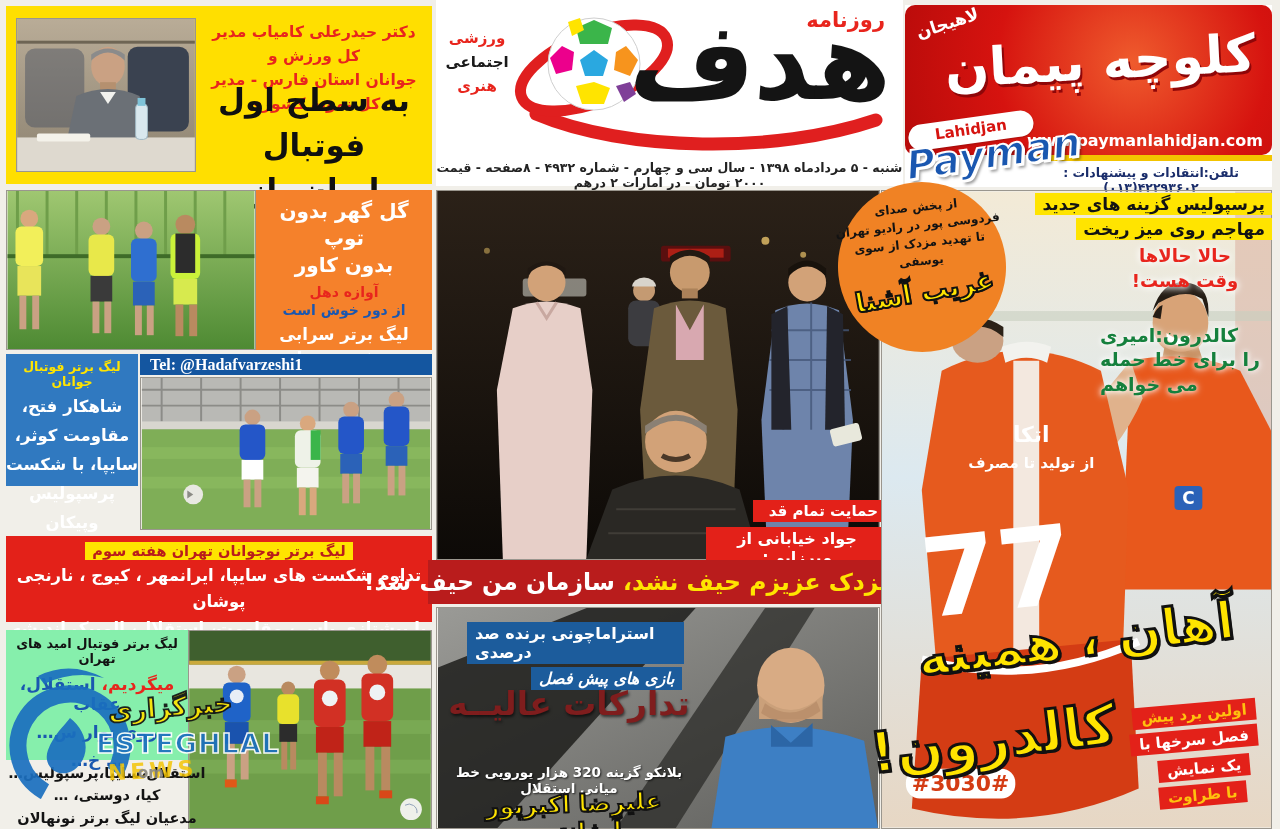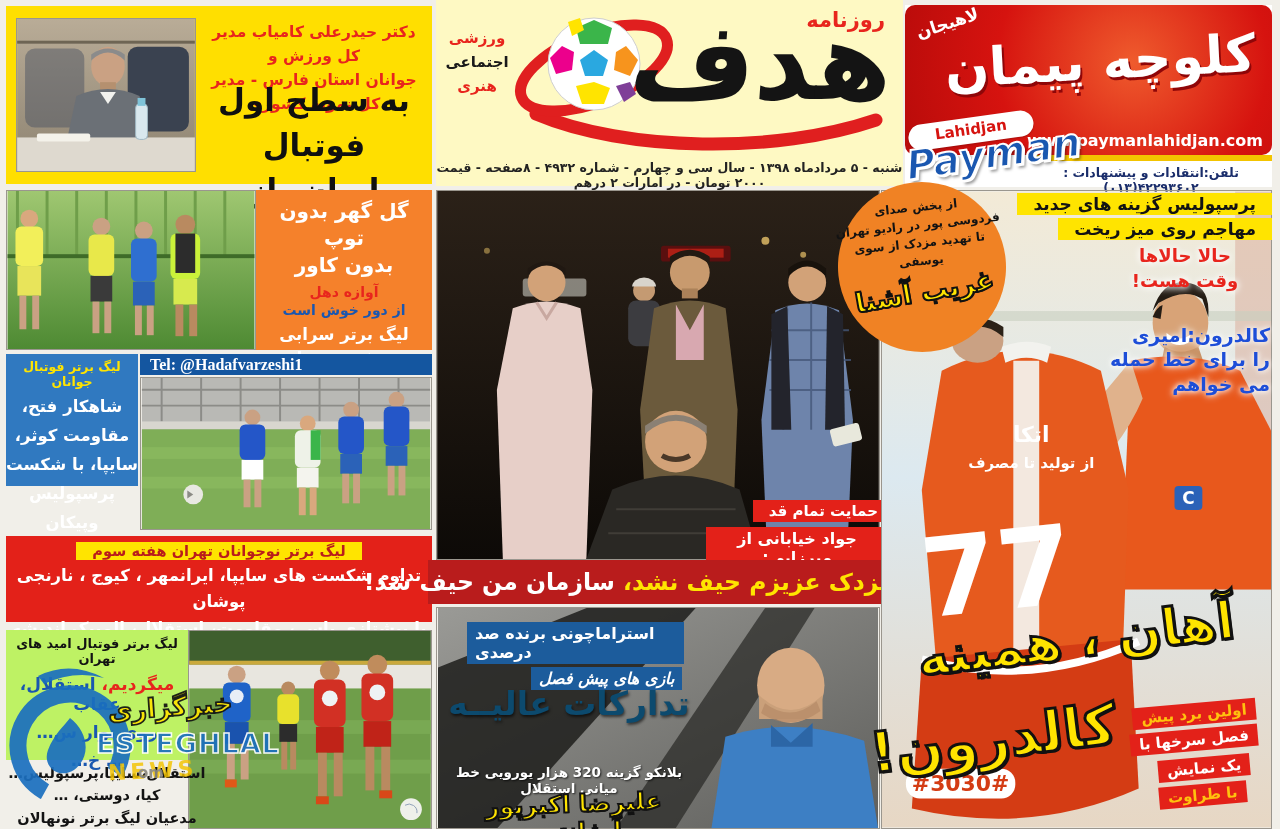--- a/index.html
+++ b/index.html
@@ -4,21 +4,21 @@
 <style>
   html,body{margin:0;padding:0;background:#ffffff;}
   #page{position:relative;width:1280px;height:829px;background:#f1efe9;overflow:hidden;
         font-family:"DejaVu Sans",sans-serif;}
   .abs{position:absolute;}
   .rtl{direction:rtl;}
   .b{font-weight:bold;}
   .c{text-align:center;}
   .photo{border:1px solid #9a968e;box-sizing:border-box;}
   .red-badge{background:#e32119;color:#fff;font-weight:bold;padding:2px 9px;display:inline-block;}
-  .yellow-kicker{background:#ffe400;color:#131313;font-weight:bold;padding:1px 16px;display:inline-block;}
+  .yellow-kicker{background:#ffe400;color:#131313;font-weight:bold;padding:1px 7px;display:inline-block;}
   .stroke-k{-webkit-text-stroke:3px #111;text-shadow:2px 2px 0 #111;}
   .stroke-s{-webkit-text-stroke:2px #111;text-shadow:1px 1px 0 #111;}
   .stroke-w{-webkit-text-stroke:1.5px #fff;}
   .strip{background:#e32119;font-weight:bold;font-size:15px;padding:2px 9px;white-space:nowrap;}
 </style>
 </head>
 <body>
 
 <div id="page">
 
@@ -47,21 +47,21 @@
     <div class="abs rtl b c" style="left:196px;top:14px;width:224px;color:#e8251d;font-size:15.5px;line-height:1.55;">
       <div>دکتر حیدرعلی کامیاب مدیر کل ورزش و</div>
       <div>جوانان استان فارس - مدیر کل نمونه کشوری</div>
     </div>
     <div class="abs rtl b c" style="left:190px;top:72px;width:236px;color:#101010;font-size:31px;line-height:1.45;">
       <div>به سطح اول فوتبال</div>
       <div>ایران باز میگردیم</div>
     </div>
   </div>
 
-  <div class="abs" style="left:436px;top:0;width:467px;height:186px;background:#fef9c3;">
+  <div class="abs" style="left:436px;top:0;width:467px;height:186px;background:#ffffff;">
     <div class="abs b c" style="left:6px;top:26px;width:70px;font-size:15px;line-height:1.6;">
       <div style="color:#e8251d;">ورزشی</div>
       <div style="color:#1a1a1a;">اجتماعی</div>
       <div style="color:#e8251d;">هنری</div>
     </div>
     <svg class="abs" style="left:40px;top:2px;" width="420" height="156" viewBox="0 0 420 156">
       <path d="M400 118 C 300 152 150 150 60 112" stroke="#e01f1f" stroke-width="13" fill="none" stroke-linecap="round"></path>
       <ellipse cx="118" cy="66" rx="78" ry="34" fill="none" stroke="#e01f1f" stroke-width="11" transform="rotate(-22 118 66)"></ellipse>
       <circle cx="118" cy="62" r="46" fill="#ffffff" stroke="#cfcfcf"></circle>
       <polygon points="118,48 132,58 127,74 109,74 104,58" fill="#2aa8e0"></polygon>
@@ -207,21 +207,21 @@
   </svg>
 
   <div class="abs c" style="left:6px;top:536px;width:426px;height:86px;background:#e32119;">
     <div style="margin-top:5px;"><span class="yellow-kicker rtl" style="color:#b91c1c;font-size:14.5px;">لیگ برتر نوجوانان تهران هفته سوم</span></div>
     <div class="rtl b" style="color:#fff;font-size:16.5px;line-height:1.6;margin-top:3px;">
       <div>تداوم شکست های سایپا، ایرانمهر ، کیوج ، نارنجی پوشان</div>
       <div>با پیشتازی پاس ، مقاومت، استقلال، المپیک اندیشه</div>
     </div>
   </div>
 
-  <div class="abs" style="left:6px;top:630px;width:182px;height:130px;background:#bef264;">
+  <div class="abs" style="left:6px;top:630px;width:182px;height:130px;background:#86efac;">
     <div class="rtl b c" style="color:#131313;font-size:13px;padding-top:6px;">لیگ برتر فوتبال امید های تهران</div>
     <div class="rtl b c" style="font-size:17px;margin-top:8px;">
       <span style="color:#e8251d;">میگردیم،</span><span style="color:#1a57b0;"> استقلال، عقاب</span>
     </div>
     <div class="rtl b c" style="color:#1a57b0;font-size:17px;margin-top:8px;">روی نوار س…</div>
     <div class="rtl b c" style="color:#1a57b0;font-size:17px;margin-top:8px;">… خ…</div>
   </div>
   <svg class="abs photo" style="left:188px;top:630px;" width="244" height="199" viewBox="0 0 244 199">
     <rect width="244" height="34" fill="#3f5f2e"></rect>
     <rect y="34" width="244" height="24" fill="#e8e6df"></rect>
@@ -361,21 +361,21 @@
     <ellipse cx="356" cy="78" rx="34" ry="38" fill="#d8ab84"></ellipse>
     <path d="M324 88 Q356 118 388 88 L388 112 L324 112 Z" fill="#caa07a"></path>
     <path d="M330 96 q26 20 52 -2 l4 10 q-30 22 -60 2 Z" fill="#b08662" opacity="0.6"></path>
     <path d="M290 130 Q356 108 430 134 L444 222 L276 222 Z" fill="#3d7fc4"></path>
     <path d="M336 118 L356 136 L378 116 L378 140 L336 140 Z" fill="#2c66a6"></path>
   </svg>
   <div class="abs" style="left:436px;top:622px;width:248px;text-align:left;">
     <span class="rtl" style="background:#1c5c9c;color:#fff;font-weight:bold;font-size:16px;padding:2px 8px;display:inline-block;margin-left:31px;">استراماچونی برنده صد درصدی</span>
     <span class="rtl" style="background:#1c5c9c;color:#fff;font-weight:bold;font-size:16px;padding:2px 8px;display:inline-block;margin-left:95px;margin-top:3px;font-style:italic;">بازی های پیش فصل</span>
   </div>
-  <div class="abs rtl b c" style="left:438px;top:684px;width:262px;color:#0c4a6e;font-size:33px;text-shadow:1px 2px 3px #0009;">تدارکات عالیــه</div>
+  <div class="abs rtl b c" style="left:438px;top:684px;width:262px;color:#7f1d1d;font-size:33px;text-shadow:1px 2px 3px #0009;">تدارکات عالیــه</div>
   <div class="abs rtl b c" style="left:436px;top:764px;width:266px;color:#ffffff;font-size:13.5px;text-shadow:1px 1px 2px #000b;">بلانکو گزینه 320 هزار یورویی خط میانی استقلال</div>
   <div class="abs rtl b c stroke-s" style="left:446px;top:790px;width:256px;color:#ffe400;font-size:24px;transform:rotate(-2deg);">علیرضا اکبرپور آرژانتین</div>
 
   <svg class="abs photo" style="left:881px;top:190px;" width="391" height="639" viewBox="0 0 391 639">
     <defs>
         <linearGradient id="dg1" x1="0" y1="0" x2="0" y2="1">
       <stop offset="0" stop-color="#f3ead6"></stop>
           <stop offset="0.45" stop-color="#dcE9f0"></stop>
           <stop offset="1" stop-color="#e7d7c4"></stop>
         </linearGradient>
@@ -422,21 +422,21 @@
 
   <div class="abs rtl" style="right:8px;top:193px;text-align:right;">
     <div><span class="yellow-kicker" style="font-size:17px;">پرسپولیس گزینه های جدید</span></div>
     <div style="margin-top:3px;"><span class="yellow-kicker" style="font-size:17px;">مهاجم روی میز ریخت</span></div>
   </div>
   <div class="abs rtl b" style="right:10px;top:243px;text-align:center;width:170px;color:#e8251d;font-size:18px;line-height:1.4;
               text-shadow:0 0 6px #fff,0 0 10px #fff;">
     <div>حالا حالاها</div>
     <div>وقت هست!</div>
   </div>
-  <div class="abs rtl b" style="right:10px;top:323px;text-align:right;width:170px;color:#1d4ed8;font-size:19px;line-height:1.28;
+  <div class="abs rtl b" style="right:10px;top:323px;text-align:left;width:170px;color:#15803d;font-size:19px;line-height:1.28;
               text-shadow:0 0 5px #fff,0 0 8px #fff;">
     <div>کالدرون:امیری</div>
     <div>را برای خط حمله</div>
     <div>می خواهم</div>
   </div>
 
   <div class="abs rtl b c stroke-k" style="left:935px;top:608px;width:300px;color:#ffe400;font-size:52px;transform:rotate(-7deg);white-space:nowrap;">آهان ، همینه</div>
   <div class="abs rtl b c stroke-k" style="left:868px;top:706px;width:250px;color:#ffe400;font-size:56px;transform:rotate(-7deg);white-space:nowrap;">کالدرون!</div>
   <div class="abs rtl strip" style="right:24px;top:703px;color:#ffc20e;transform:rotate(-5deg);">اولین برد پیش</div>
   <div class="abs rtl strip" style="right:22px;top:729px;color:#ffffff;transform:rotate(-5deg);">فصل سرخها با</div>

